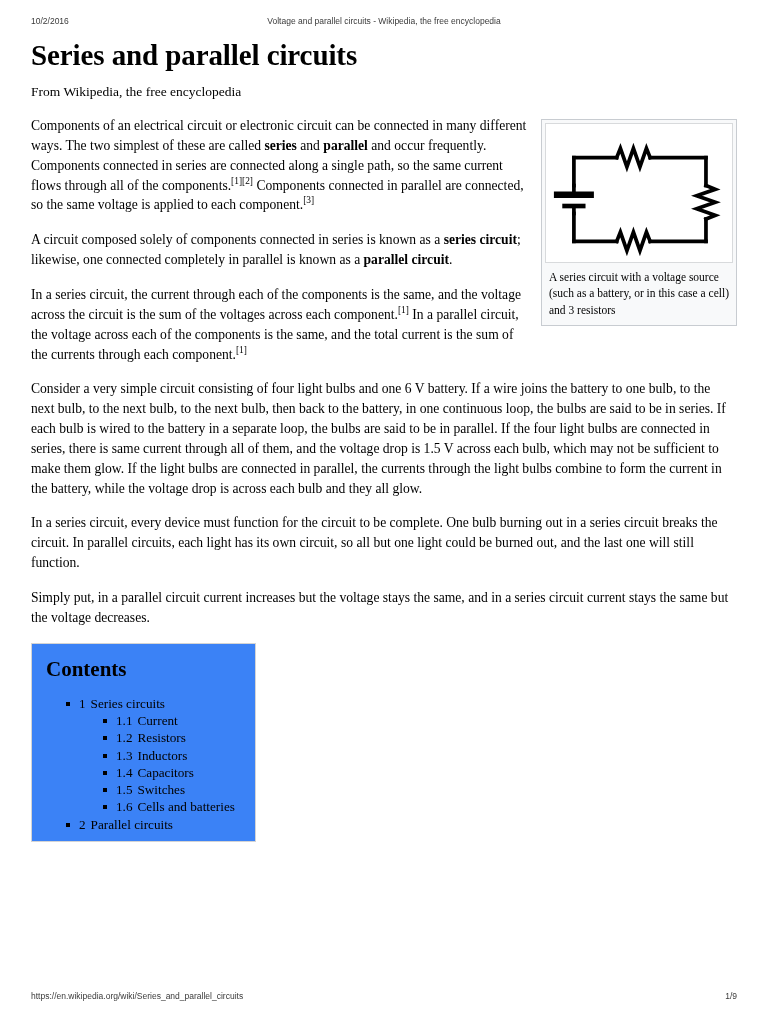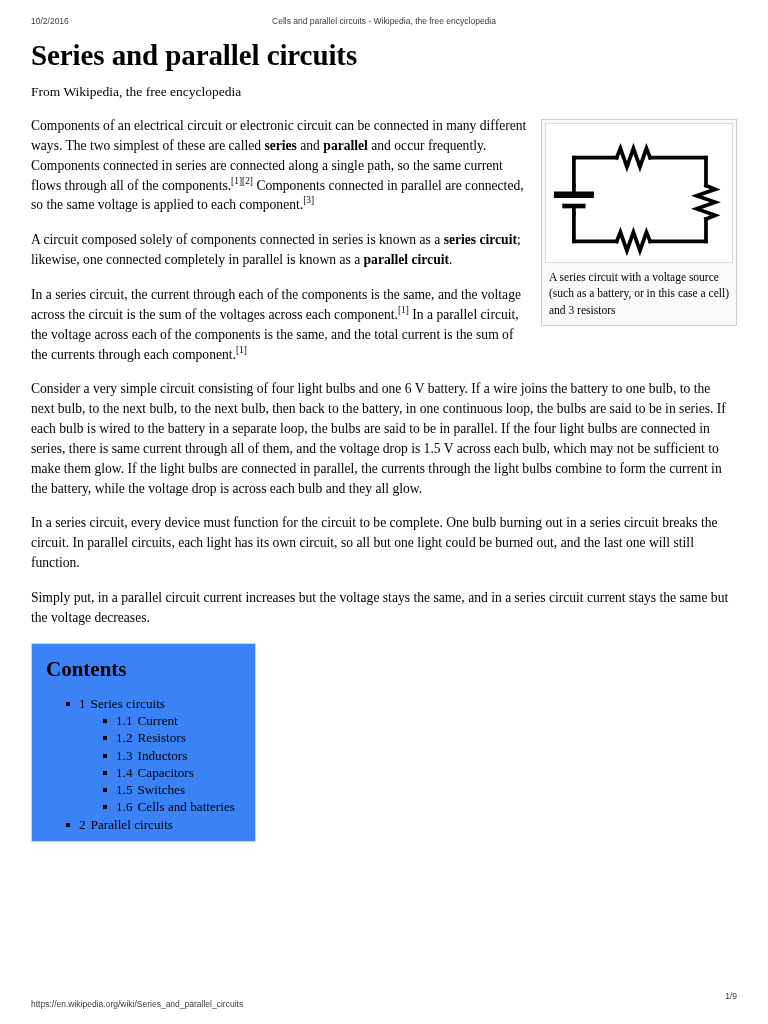--- a/index.html
+++ b/index.html
@@ -153,35 +153,34 @@
     height: 14px;
     font-family: "Liberation Sans", "DejaVu Sans", sans-serif;
     font-size: 8.5px;
     color: #3a3a3a;
   }
   .print-footer .pf-url {
     position: absolute;
     left: 31px;
     top: 0;
     white-space: nowrap;
-    margin-top: 8px;
   }
   .print-footer .pf-page {
     position: absolute;
     right: 31px;
     top: 0;
     white-space: nowrap;
   }
 </style>
 </head>
 <body>
 
 <div class="print-header">
   <span class="ph-date">10/2/2016</span>
-  <span class="ph-title">Cells and parallel circuits - Wikipedia, the free encyclopedia</span>
+  <span class="ph-title">Voltage and parallel circuits - Wikipedia, the free encyclopedia</span>
 </div>
 
 <div class="content">
 
   <h1 class="page-title">Series and parallel circuits</h1>
   <div class="subtitle">From Wikipedia, the free encyclopedia</div>
 
   <div class="thumb">
     <div class="thumb-frame">
       <svg viewBox="0 0 200 132" xmlns="http://www.w3.org/2000/svg" aria-hidden="true">

